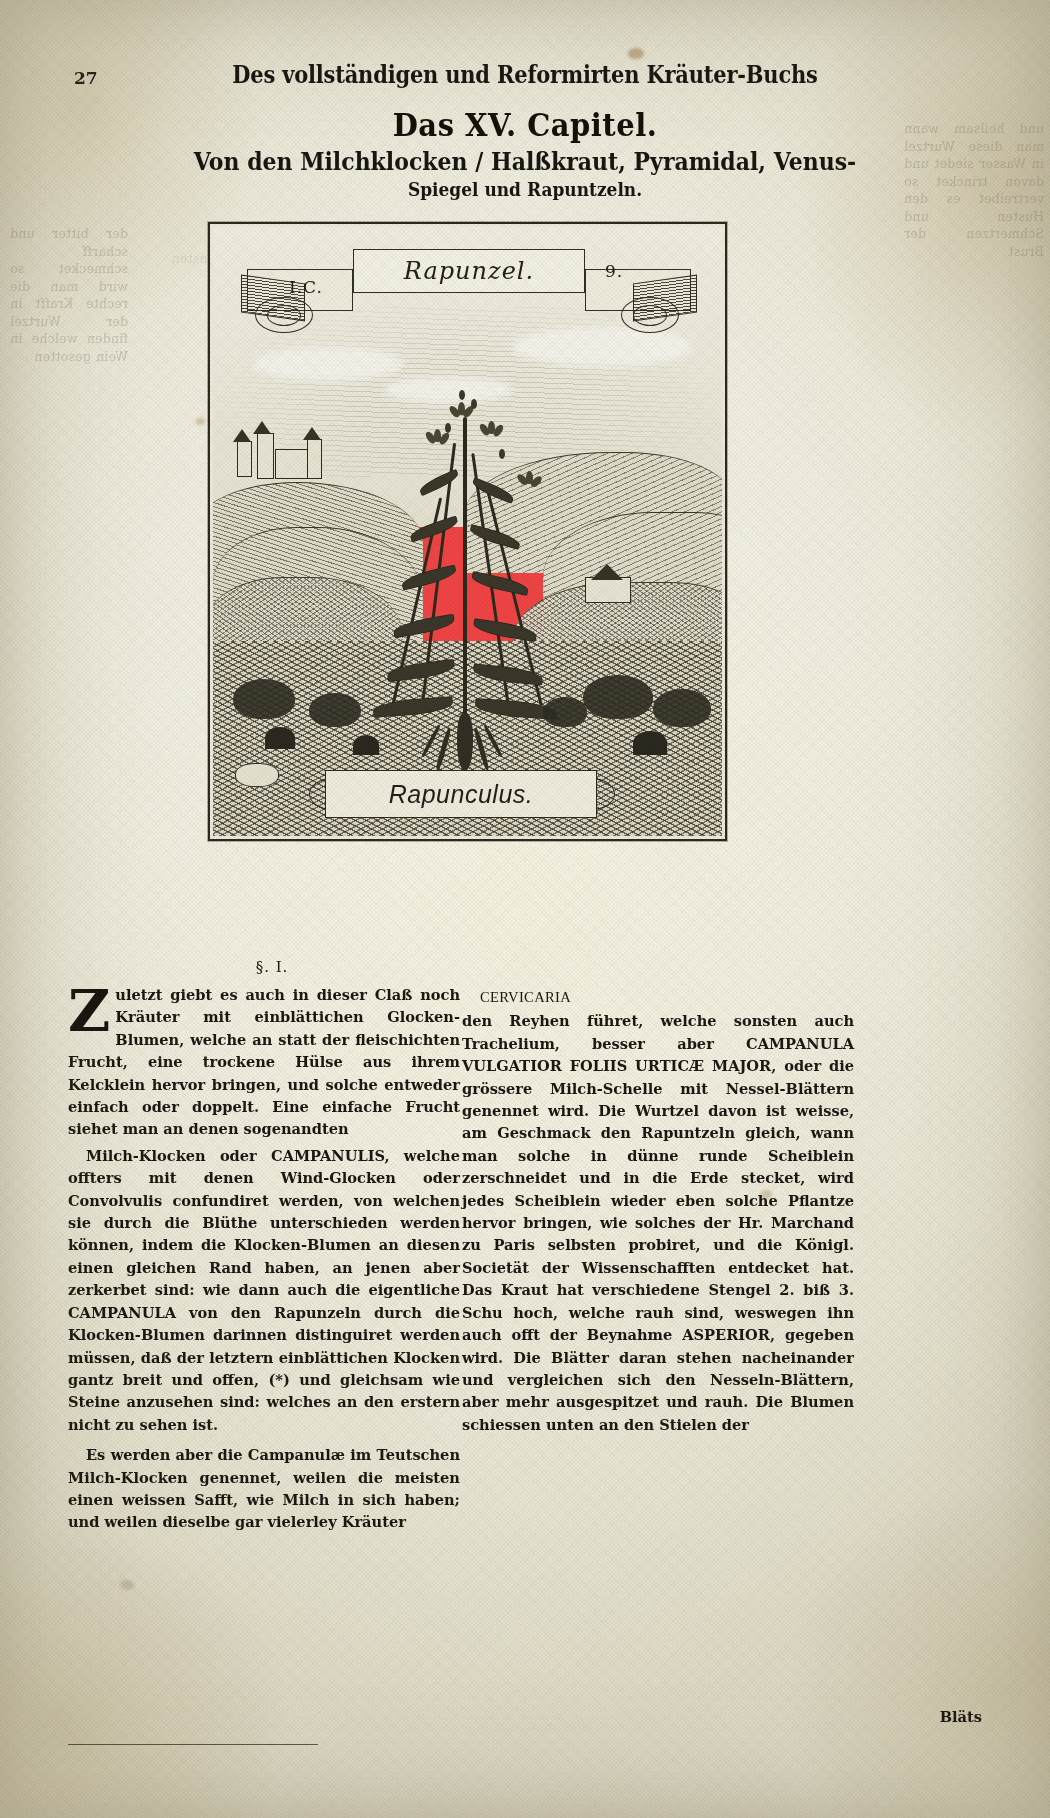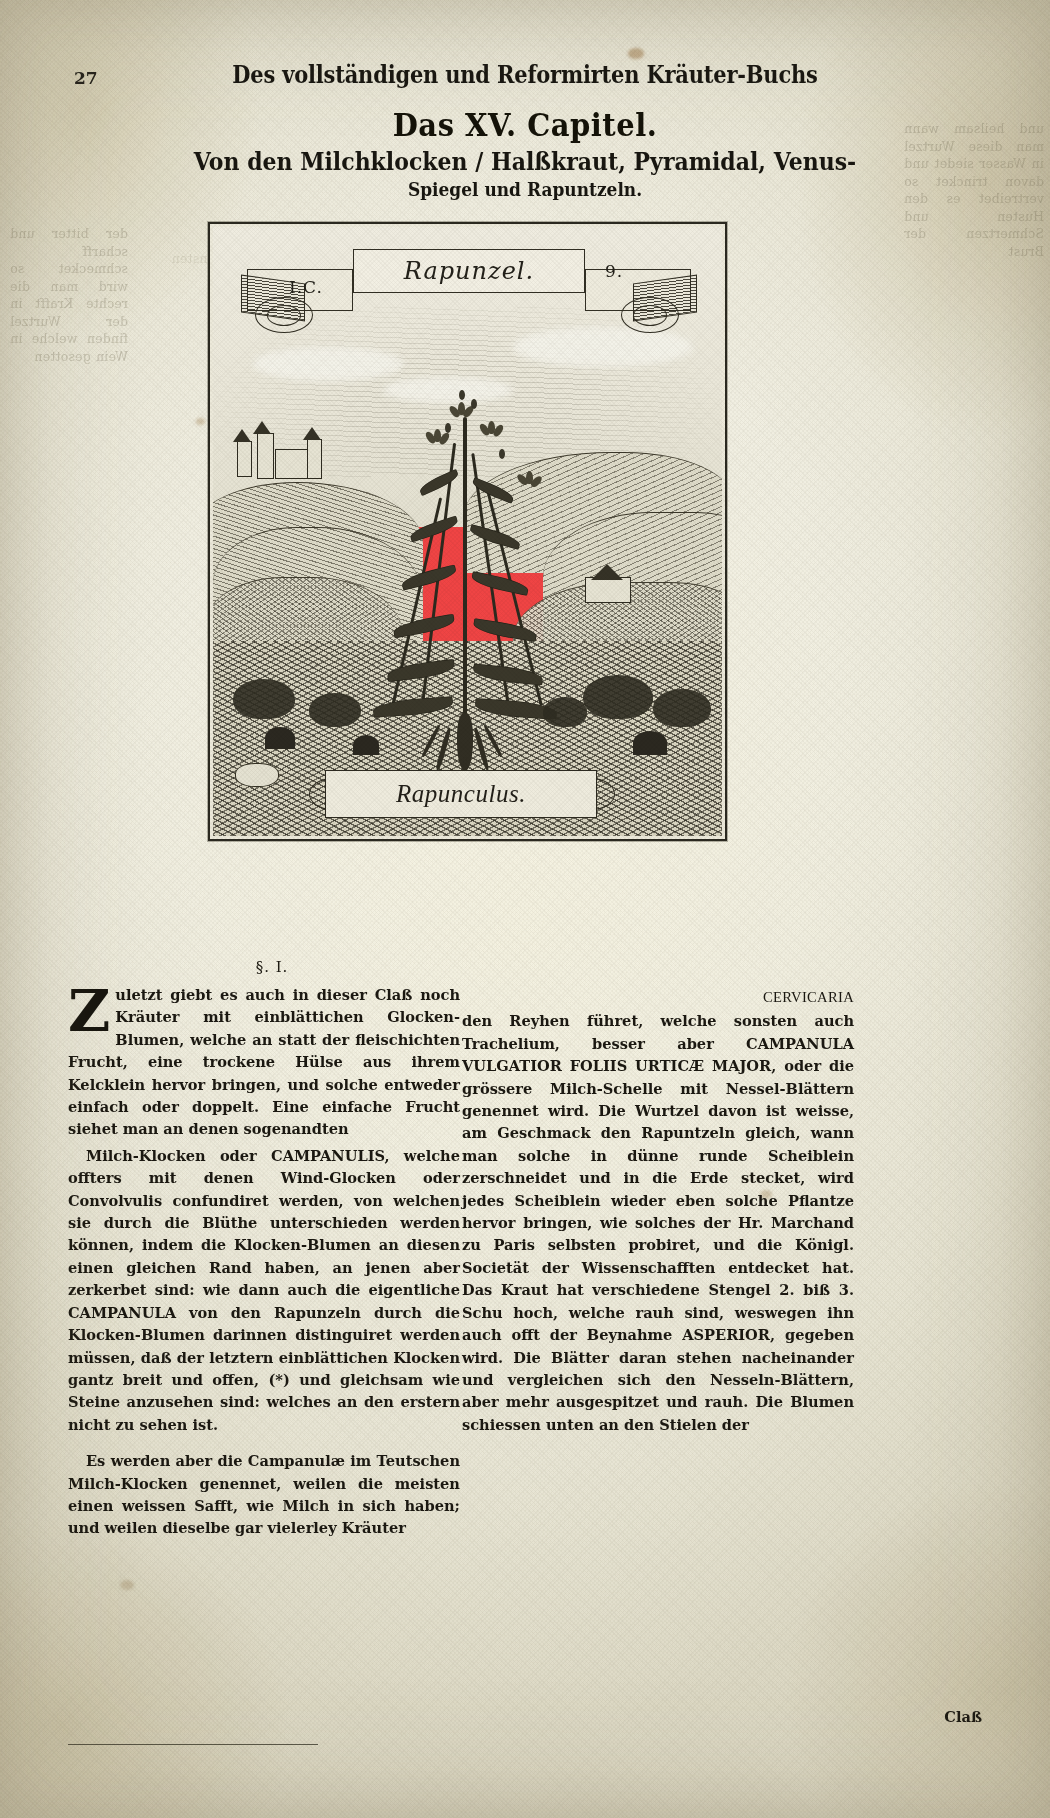--- a/index.html
+++ b/index.html
@@ -212,21 +212,21 @@
   }
   .grass{position:absolute;background:#2b2820;border-radius:50% 50% 0 0;}
 
   
   .ribbon-bot{
     position:absolute;left:112px;bottom:18px;width:270px;height:46px;
     background:#eeebdd;border:1.6px solid #2d2a20;
   }
   .ribbon-bot .lbl{
     position:absolute;inset:0;display:flex;align-items:center;justify-content:center;
-    font-family:Liberation Serif, serif;font-style:italic;font-size:25px;color:#221f18;
+    font-family:Liberation Sans, sans-serif;font-style:italic;font-size:25px;color:#221f18;
     letter-spacing:.5px;
   }
 
   
   .watermark{
     position:absolute;left:455px;top:808px;width:110px;height:70px;
     opacity:.30;
   }
   .wm-text{
     font-family:"Liberation Serif", serif;
@@ -264,21 +264,21 @@
     float:left;
     font-family:"DejaVu Serif", serif;
     font-weight:bold;
     font-size:58px;
     line-height:50px;
     margin:2px 5px -4px 0;
     color:#17150e;
   }
   .frak{font-family:"DejaVu Serif", serif;font-weight:bold;}
   .caps{font-family:"Liberation Serif", serif;letter-spacing:.3px;}
-  .ctr{text-align:right;text-indent:0;}
+  .ctr{text-align:left;text-indent:0;}
 
   .rule{
     position:absolute;left:68px;top:1744px;width:250px;height:1px;background:#3a3629;opacity:.8;
   }
   .footnote{
     position:absolute;left:110px;top:1752px;width:560px;
     font-family:"Liberation Serif", serif;
     font-size:14.5px;color:#201d15;
     letter-spacing:.1px;
   }
@@ -441,33 +441,33 @@
 
   <div class="section-mark">§. I.</div>
 
   <div class="col left">
     <p class="noind">
       <span class="dropcap">Z</span><span class="frak">uletzt giebt es auch in dieser Claß noch Kräuter mit einblättichen Glocken-Blumen, welche an statt der fleischichten Frucht, eine trockene Hülse aus ihrem Kelcklein hervor bringen, und solche entweder einfach oder doppelt. Eine einfache Frucht siehet man an denen sogenandten</span>
     </p>
     <p style="margin-top:4px;">
       <span class="frak">Milch-Klocken oder CAMPANULIS, welche offters mit denen Wind-Glocken oder Convolvulis confundiret werden, von welchen sie durch die Blüthe unterschieden werden können, indem die Klocken-Blumen an diesen einen gleichen Rand haben, an jenen aber zerkerbet sind: wie dann auch die eigentliche CAMPANULA von den Rapunzeln durch die Klocken-Blumen darinnen distinguiret werden müssen, daß der letztern einblättichen Klocken gantz breit und offen, (*) und gleichsam wie Steine anzusehen sind: welches an den erstern nicht zu sehen ist.</span>
     </p>
-    <p style="margin-top:14px;">
+    <p style="margin-top:8px;">
       <span class="frak">Es werden aber die Campanulæ im Teutschen Milch-Klocken genennet, weilen die meisten einen weissen Safft, wie Milch in sich haben; und weilen dieselbe gar vielerley Kräuter</span>
     </p>
   </div>
 
   <div class="col right">
     <p class="ctr" style="margin-top:2px;">
       <span class="caps">CERVICARIA</span>
     </p>
     <p class="noind" style="margin-top:2px;">
       <span class="frak">den Reyhen führet, welche sonsten auch Trachelium, besser aber CAMPANULA VULGATIOR FOLIIS URTICÆ MAJOR, oder die grössere Milch-Schelle mit Nessel-Blättern genennet wird. Die Wurtzel davon ist weisse, am Geschmack den Rapuntzeln gleich, wann man solche in dünne runde Scheiblein zerschneidet und in die Erde stecket, wird jedes Scheiblein wieder eben solche Pflantze hervor bringen, wie solches der Hr. Marchand zu Paris selbsten probiret, und die Königl. Societät der Wissenschafften entdecket hat. Das Kraut hat verschiedene Stengel 2. biß 3. Schu hoch, welche rauh sind, weswegen ihn auch offt der Beynahme ASPERIOR, gegeben wird. Die Blätter daran stehen nacheinander und vergleichen sich den Nesseln-Blättern, aber mehr ausgespitzet und rauh. Die Blumen schiessen unten an den Stielen der</span>
     </p>
   </div>
 
-  <div class="catchword">Claß</div>
+  <div class="catchword">Bläts</div>
 
   <div class="rule"></div>
 
   <div class="grain"></div>
   <div class="vignette"></div>
 </div>
 
 </body></html>

